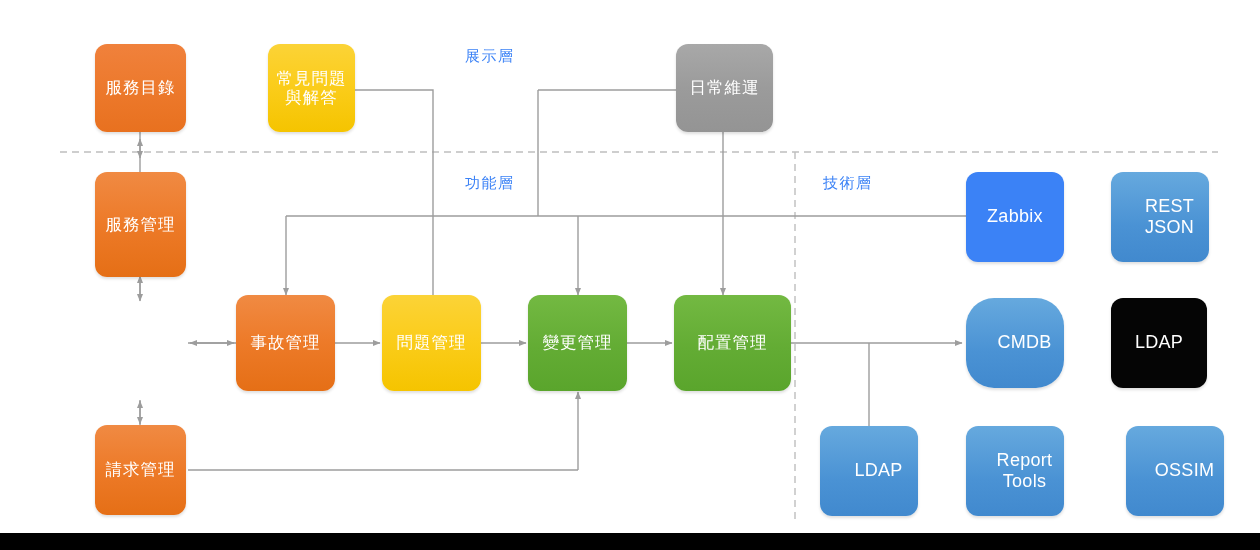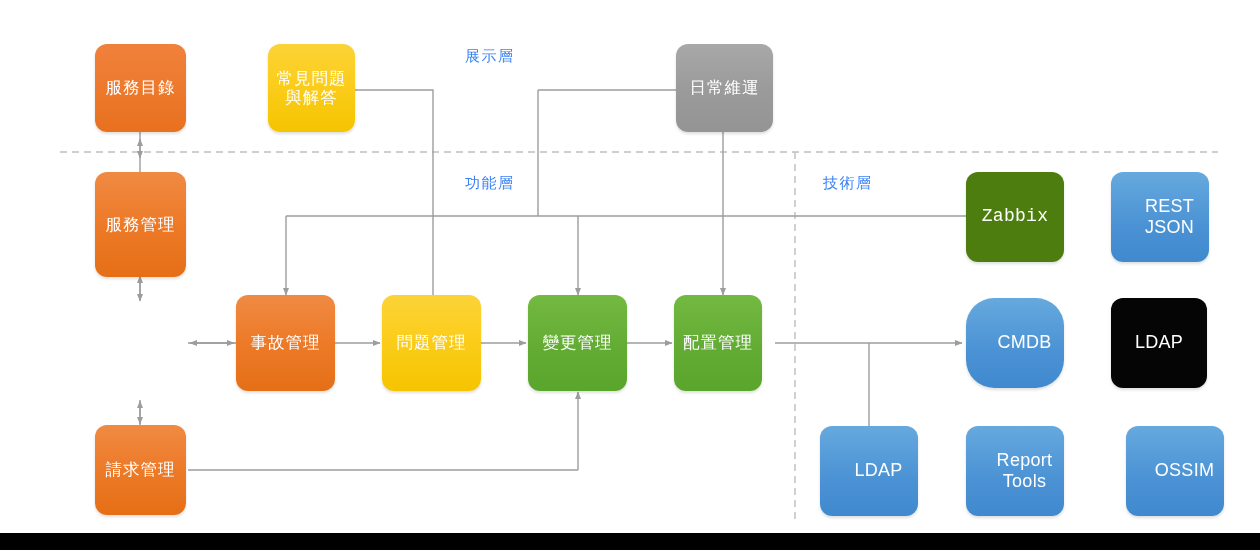--- a/index.html
+++ b/index.html
@@ -20,21 +20,21 @@
   }
   .node.cn{font-size:16.5px;letter-spacing:1px;}
   .node.en{font-size:18px;letter-spacing:0.3px;}
 
   .orange{background:linear-gradient(180deg,#F0813C 0%,#ED7A2E 45%,#E8711F 100%);}
   .orange2{background:linear-gradient(180deg,#F08A43 0%,#ED7A28 50%,#E56F16 100%);}
   .peach{background:linear-gradient(180deg,#F7CDB2 0%,#F3C1A1 100%);}
   .yellow{background:linear-gradient(180deg,#FBD337 0%,#FBCD1C 45%,#F5C400 100%);}
   .green{background:linear-gradient(180deg,#73B942 0%,#63AC34 55%,#5AA52C 100%);}
   .gray{background:linear-gradient(180deg,#A8A8A8 0%,#9B9B9B 50%,#949494 100%);}
-  .red{background:#4d7c0f;font-family:Liberation Mono, monospace;}
+  .red{background:#3b82f6;}
   .blue{background:linear-gradient(180deg,#66A9DE 0%,#4A92D4 60%,#4189CE 100%);padding-left:19px;}
   .black{background:#050505;}
 
   .layer-label{
     position:absolute;color:#3b82f6;font-size:15px;letter-spacing:1.5px;
     white-space:nowrap;
   }
   .bottombar{position:absolute;left:0;bottom:0;width:1260px;height:17px;background:#000;}
 </style>
 </head>
@@ -109,21 +109,21 @@
 
 
   <div class="node cn orange2" style="left:95px;top:425px;width:91px;height:90px;">請求管理</div>
 
   <div class="node cn orange2" style="left:236px;top:295px;width:99px;height:96px;">事故管理</div>
 
   <div class="node cn yellow" style="left:382px;top:295px;width:99px;height:96px;">問題管理</div>
 
   <div class="node cn green" style="left:528px;top:295px;width:99px;height:96px;">變更管理</div>
 
-  <div class="node cn green" style="left:674px;top:295px;width:88px;height:96px;">配置管理</div>
+  <div class="node cn green" style="left:674px;top:295px;width:117px;height:96px;">配置管理</div>
 
   <div class="node en red" style="left:966px;top:172px;width:98px;height:90px;">Zabbix</div>
 
   <div class="node en blue" style="left:1111px;top:172px;width:98px;height:90px;">REST
 JSON</div>
 
   <div class="node en blue" style="left:966px;top:298px;width:98px;height:90px;border-radius:28px;">CMDB</div>
 
   <div class="node en black" style="left:1111px;top:298px;width:96px;height:90px;">LDAP</div>
 

